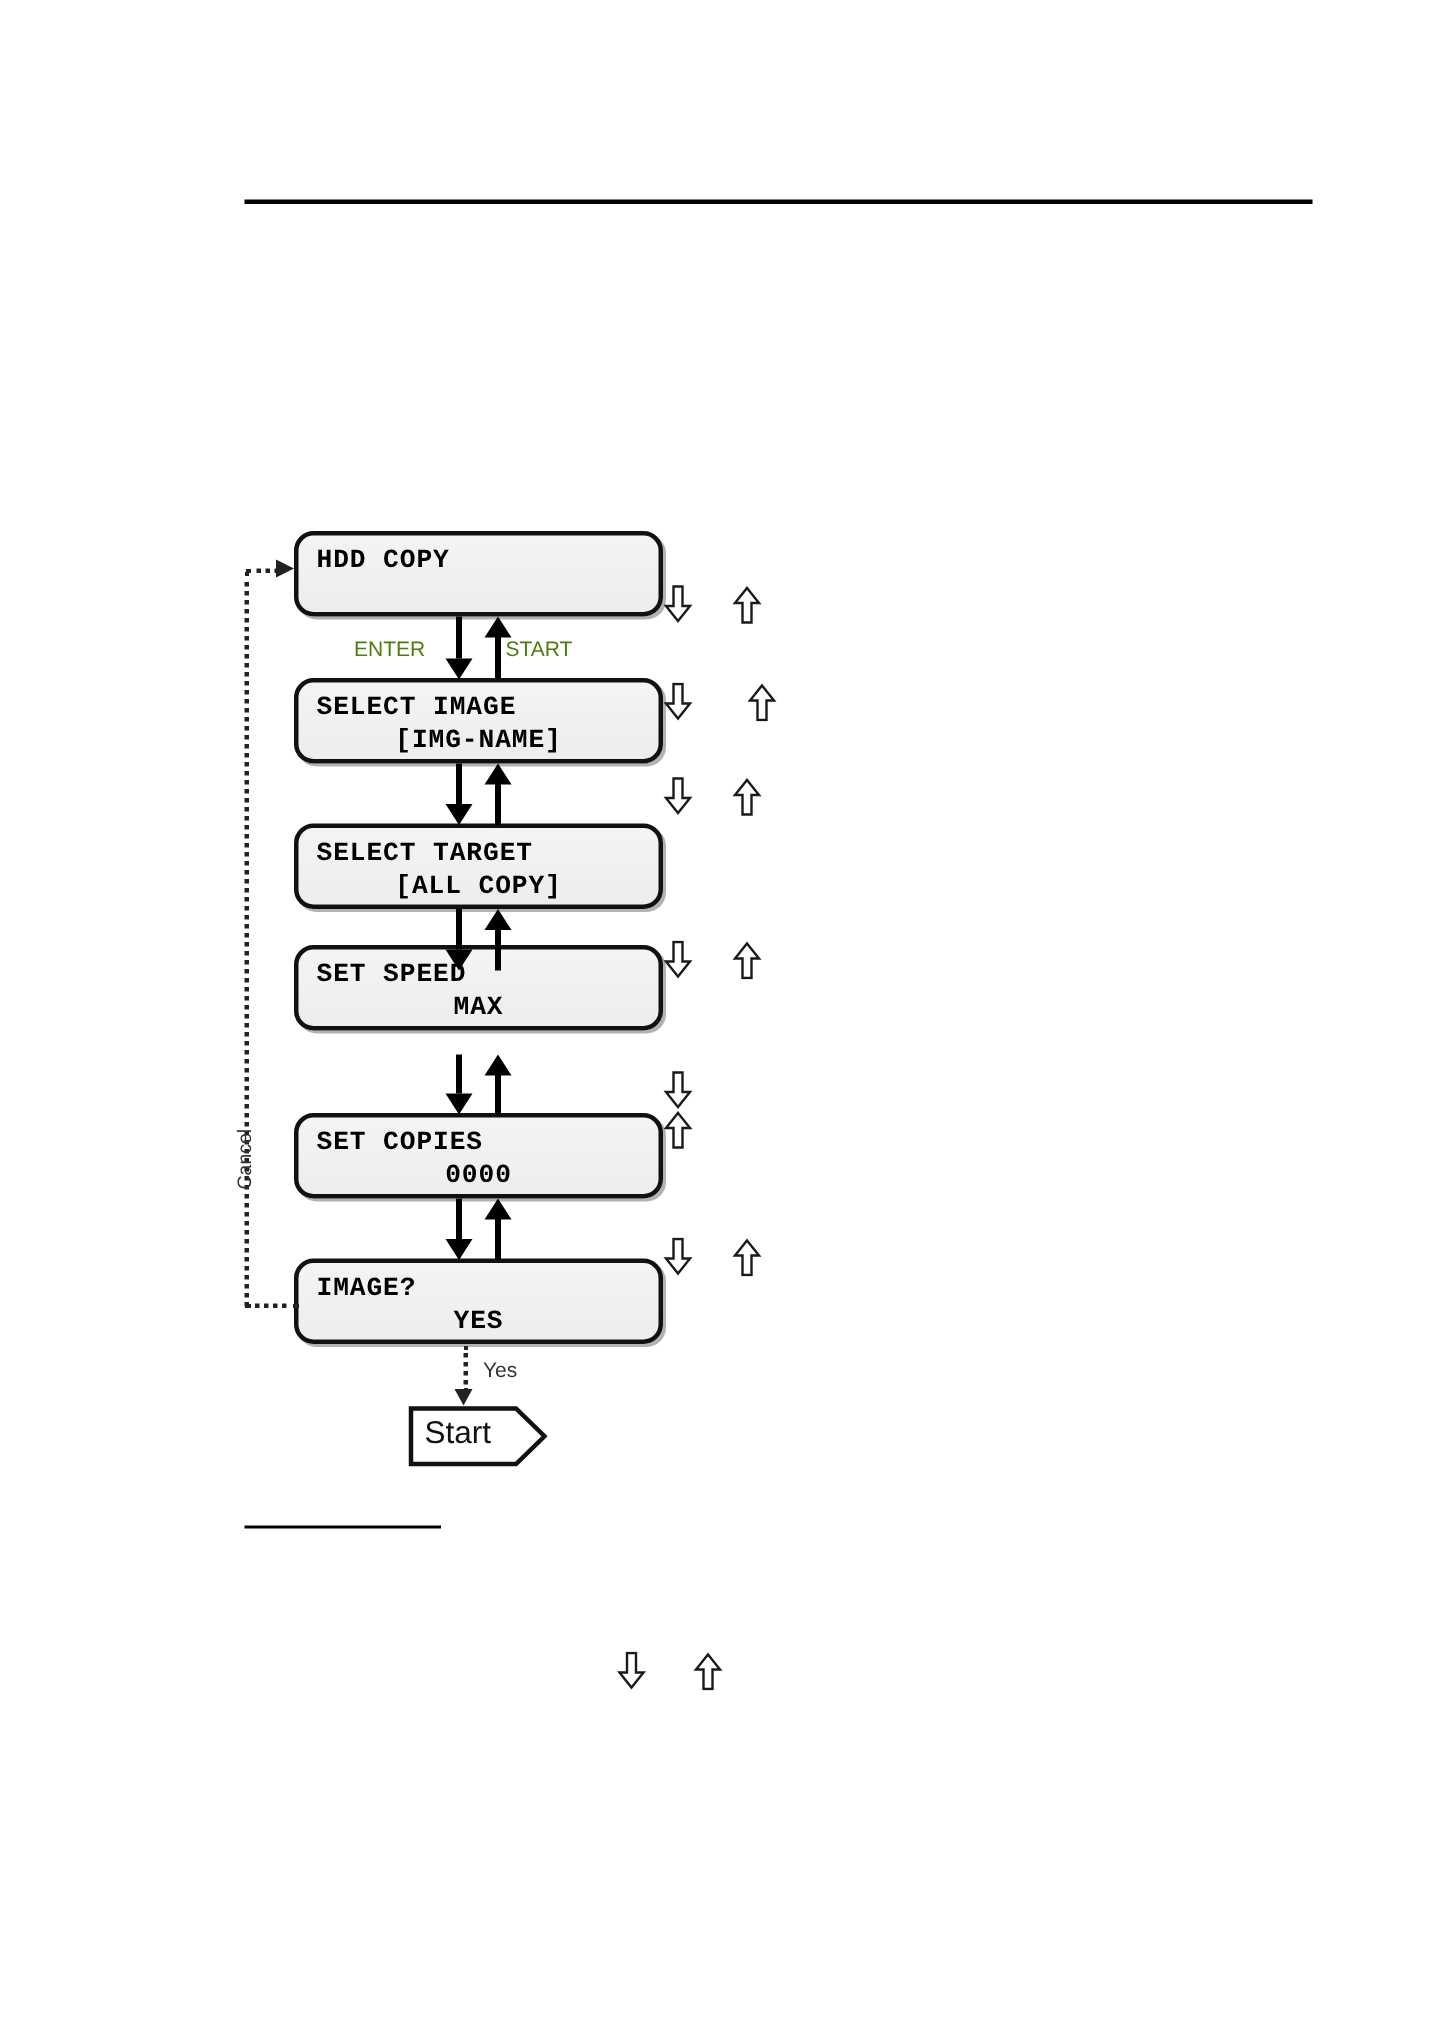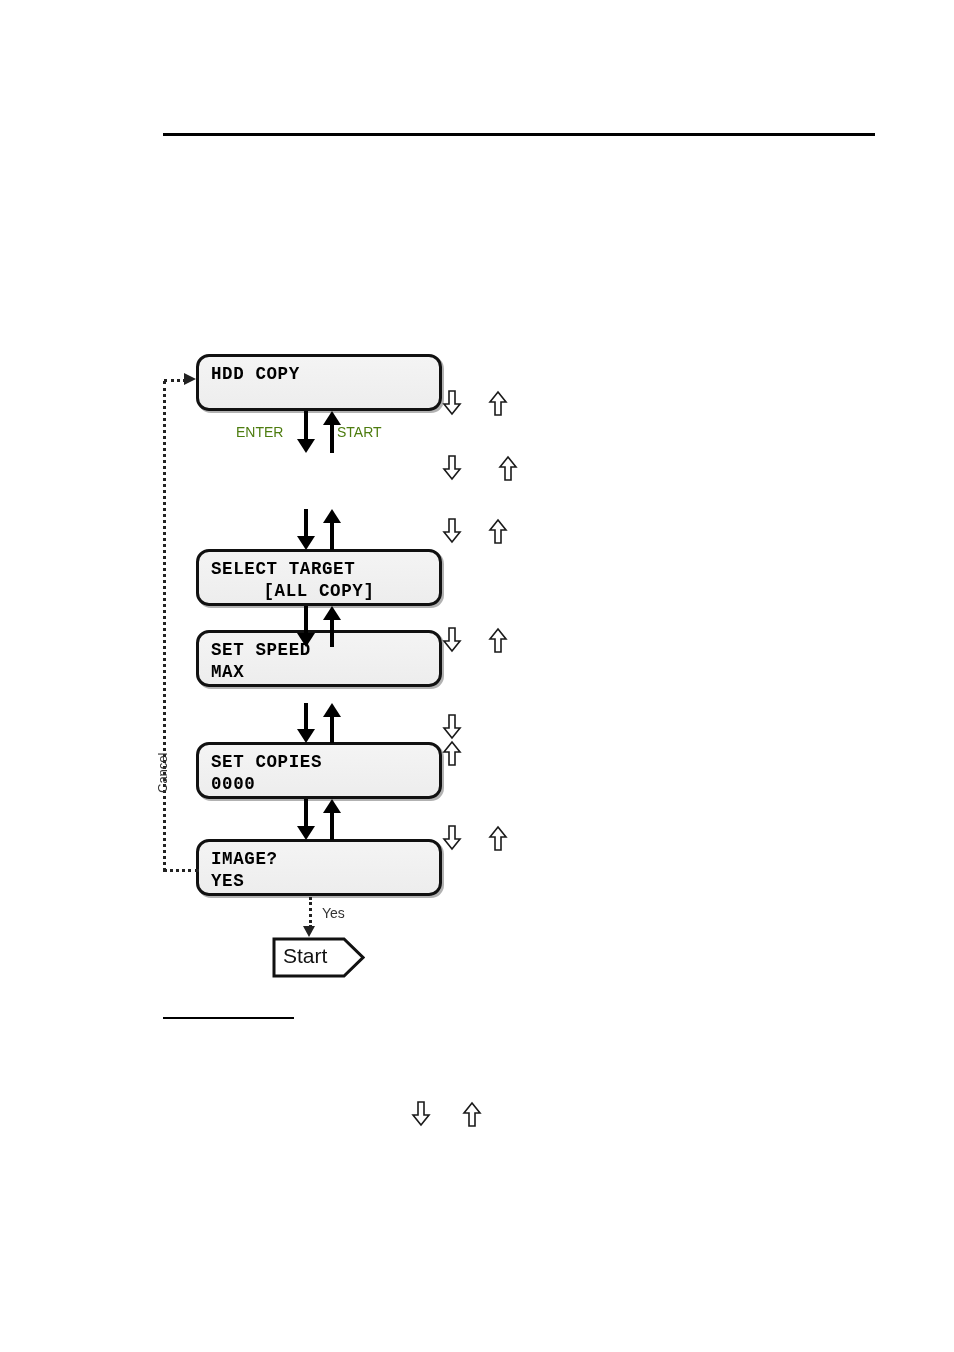--- a/index.html
+++ b/index.html
@@ -51,21 +51,21 @@
     font-size: 17.5px;
     letter-spacing: 0.6px;
     color: #000000;
     padding: 6px 12px 6px 12px;
   }
   .lcd-line {
     line-height: 22px;
     white-space: pre;
   }
   .lcd-line.right {
-    text-align: left;
+    text-align: center;
   }
   .lcd-line.center {
     text-align: center;
   }
 
   .box-hddcopy   { top: 354px; height: 57px; }
   .box-selimage  { top: 452px; height: 57px; }
   .box-seltarget { top: 549px; height: 57px; }
   .box-setspeed  { top: 630px; height: 57px; }
   .box-setcopies { top: 742px; height: 57px; }
@@ -218,20 +218,24 @@
 
 <div id="page">
 
   <div class="header-rule"></div>
 
   <div class="lcd-box box-hddcopy">
     <div class="lcd-line">HDD COPY</div>
     <div class="lcd-line right"></div>
   </div>
 
+  <div class="lcd-box box-selimage">
+    <div class="lcd-line">SELECT IMAGE</div>
+    <div class="lcd-line center">[IMG-NAME]</div>
+  </div>
 
   <div class="lcd-box box-seltarget">
     <div class="lcd-line">SELECT TARGET</div>
     <div class="lcd-line center">[ALL COPY]</div>
   </div>
 
   <div class="lcd-box box-setspeed">
     <div class="lcd-line">SET SPEED</div>
     <div class="lcd-line right">MAX</div>
   </div>

